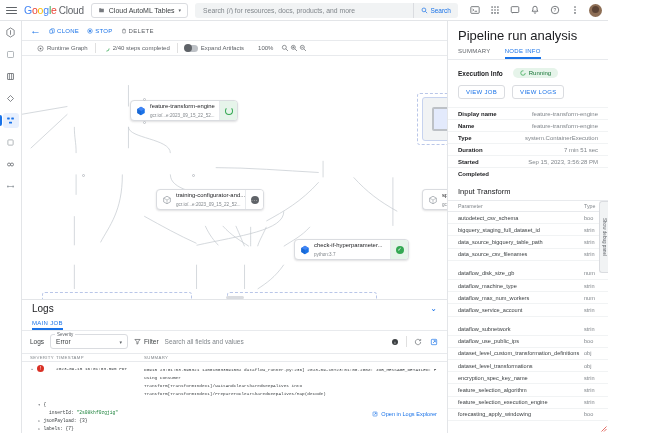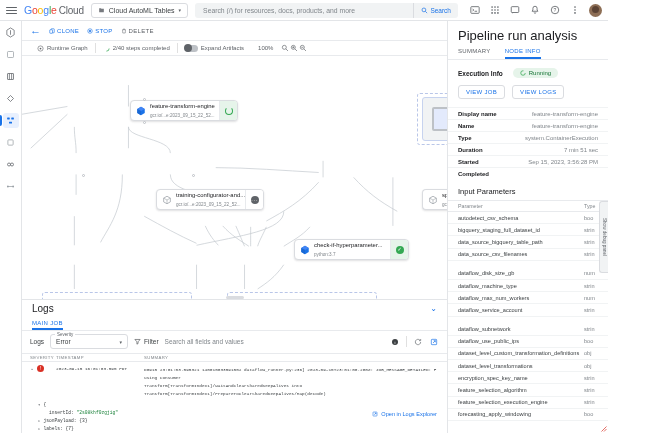--- a/index.html
+++ b/index.html
@@ -705,21 +705,21 @@
         </div>
         <div class="kv">
           <span class="k">Started</span>
           <span class="v">Sep 15, 2023, 3:56:28 PM</span>
         </div>
         <div class="kv">
           <span class="k">Completed</span>
           <span class="v"></span>
         </div>
 
-        <div class="section-title">Input Parameters</div>
+        <div class="section-title">Input Transform</div>
 
         <div class="ptable-head">
           <span class="pc1">Parameter</span>
           <span class="pc2">Type</span>
         </div>
 
         <div class="prow">
             <span class="pc1">autodetect_csv_schema</span>
             <span class="pc2">boo</span>
           </div>

